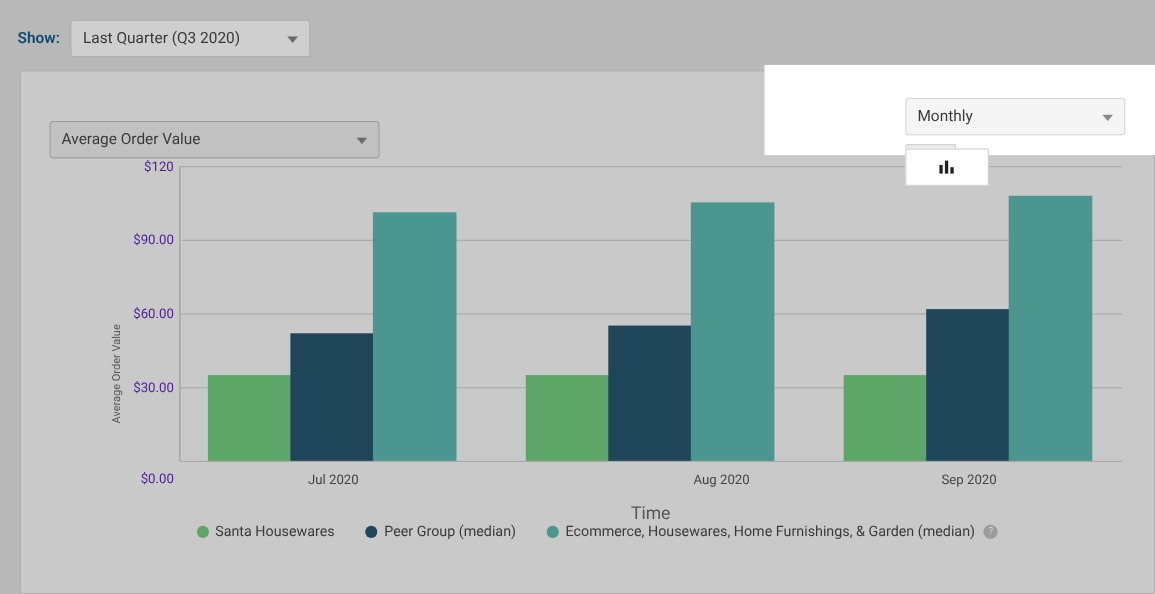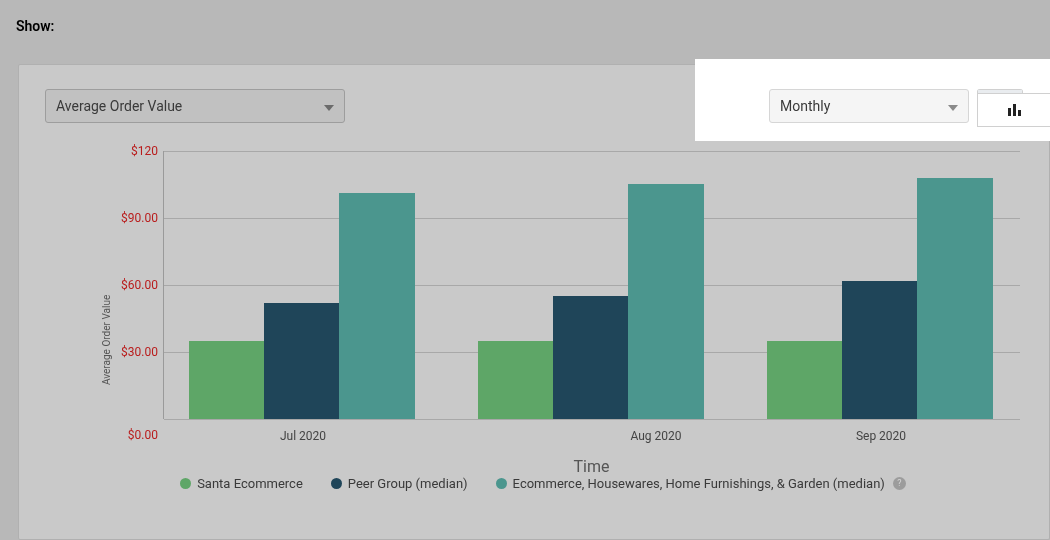--- a/index.html
+++ b/index.html
@@ -13,21 +13,21 @@
   }
   .top-bar {
     display: flex;
     align-items: center;
     gap: 10px;
     padding: 18px 16px 14px 16px;
   }
   .top-bar .show-label {
     font-weight: 600;
     font-size: 14px;
-    color: #000000;
+    color: #0c4a6e;
   }
   .select {
     display: flex;
     align-items: center;
     justify-content: space-between;
     background: #cfcfcf;
     border: 1px solid #b0b0b0;
     border-radius: 3px;
     height: 34px;
     padding: 0 10px;
@@ -67,20 +67,21 @@
     z-index: 2;
   }
   .metric-select {
     background: #c1c1c1;
     border: 1px solid #9d9d9d;
     width: 300px;
   }
   .right-controls {
     display: flex;
     gap: 8px;
+    flex-direction: column;
   }
   .interval-select {
     background: #f5f5f5;
     border: 1px solid #d6d6d6;
     width: 152px;
   }
   .view-toggle {
     display: flex;
     border-radius: 3px;
     overflow: hidden;
@@ -127,21 +128,21 @@
     width: 856px;
     height: 1px;
     background: #a8a8a8;
   }
   .y-tick {
     position: absolute;
     left: -56px;
     width: 50px;
     text-align: right;
     font-size: 12px;
-    color: #b91c1c;
+    color: #4c1d95;
     transform: translateY(-50%);
   }
   .x-tick {
     position: absolute;
     top: 278px;
     font-size: 12px;
     color: #444;
     text-align: left;
     transform: translateX(-50%);
   }
@@ -190,20 +191,28 @@
     align-items: center;
     justify-content: center;
     margin-left: 2px;
   }
 </style>
 </head>
 <body>
 
 <div class="top-bar">
   <span class="show-label">Show:</span>
+  <div class="select" style="width:218px;">
+    <span>Last Quarter (Q3 2020)</span>
+    <span class="caret">
+      <svg width="10" height="6" viewBox="0 0 10 6">
+          <path d="M0 0 L5 6 L10 0 Z" fill="#6b6b6b"></path>
+        </svg>
+    </span>
+  </div>
 </div>
 
 <div class="card">
   <div class="highlight-panel"></div>
 
   <div class="card-header">
     <div class="select metric-select">
       <span>Average Order Value</span>
       <span class="caret">
         <svg width="10" height="6" viewBox="0 0 10 6">
@@ -273,21 +282,21 @@
       <div class="x-tick" style="left:139px;">Jul 2020</div>
       <div class="x-tick" style="left:452px;margin-left:40px;">Aug 2020</div>
       <div class="x-tick" style="left:717px;">Sep 2020</div>
 
       <div class="x-axis-title">Time</div>
     </div>
 
     <div class="legend" style="top:338px;">
       <div class="legend-item">
         <span class="legend-swatch" style="background:#5ea667;"></span>
-        <span>Santa Ecommerce</span>
+        <span>Santa Housewares</span>
       </div>
       <div class="legend-item">
         <span class="legend-swatch" style="background:#1f4559;"></span>
         <span>Peer Group (median)</span>
       </div>
       <div class="legend-item">
         <span class="legend-swatch" style="background:#4b968e;"></span>
         <span>Ecommerce, Housewares, Home Furnishings, &amp; Garden (median)</span>
         <span class="help-icon">?</span>
       </div>

